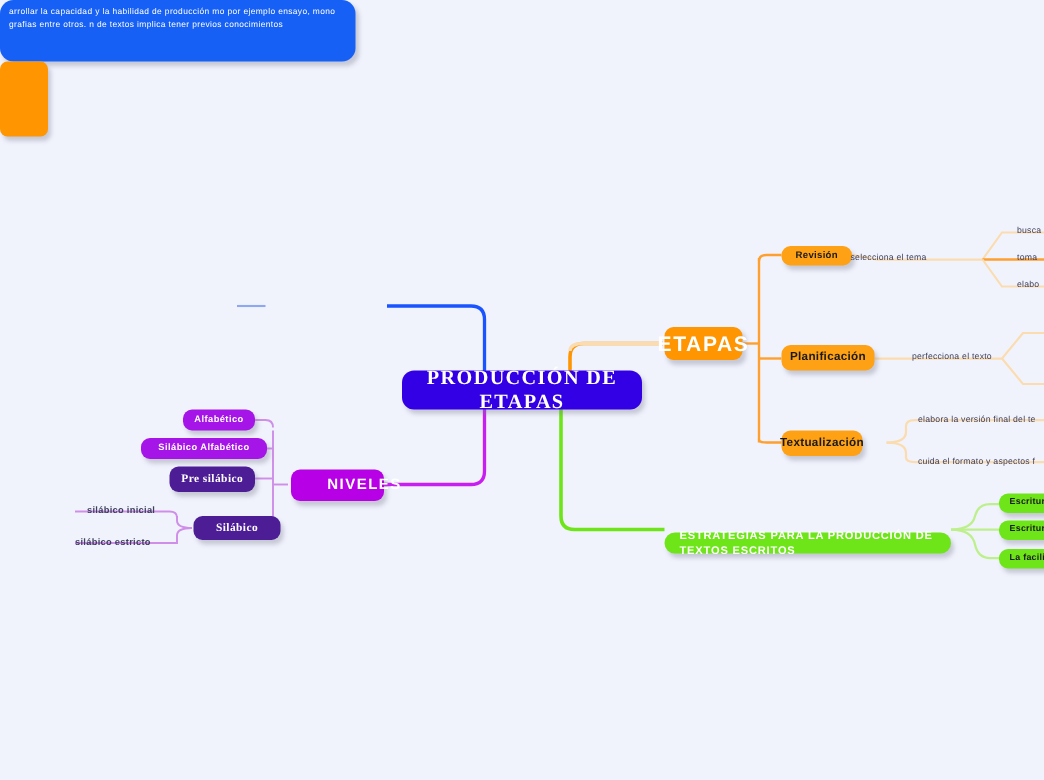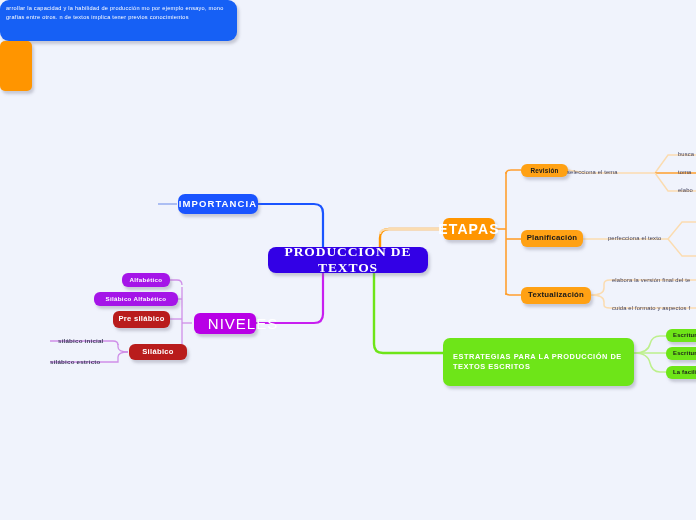--- a/index.html
+++ b/index.html
@@ -79,40 +79,41 @@
     text-align: left;
     line-height: 1.55;
     box-shadow: 2px 3px 3px rgba(120,120,140,0.35);
   }
 
   
   .n-purple {
     background: #b800e6;
     color: #ffffff;
     border-radius: 6px;
-    font-weight: normal;
-    font-size: 15px;
+    font-weight: bold;
+    font-size: 10px;
     letter-spacing: 1.0px;
     padding-left: 36px;
   }
   .n-purple-sm {
     background: #a515e8;
     color: #ffffff;
     border-radius: 6px;
     font-weight: bold;
     font-size: 6.2px;
     letter-spacing: 0.3px;
   }
   .n-purple-md {
-    background: #b91c1c;
+    background: #4c1d95;
     color: #ffffff;
     border-radius: 6px;
     font-weight: bold;
     font-size: 7.6px;
     letter-spacing: 0.3px;
+    font-family: Liberation Serif, serif;
   }
   .n-purple-plain {
     color: #3d3f5c;
     font-size: 6.2px;
     font-weight: bold;
     letter-spacing: 0.2px;
   }
 
   
   .n-orange {
@@ -220,23 +221,22 @@
     <path d="M591 295 Q604 295 604 288 L604 284 Q604 280 610 280 L696 280" stroke="#fbdcb0" stroke-width="1.5" fill="none"></path>
     <path d="M591 295 Q604 295 604 302 L604 305 Q604 308 610 308 L696 308" stroke="#fbdcb0" stroke-width="1.5" fill="none"></path>
 
     <path d="M374 272 L374 344 Q374 353 383 353 L443 353" stroke="#6ee518" stroke-width="2.4" fill="none"></path>
 
     <path d="M634 353 Q648 353 650 344 Q652 336 660 336 L666 336" stroke="#bdf08c" stroke-width="1.5" fill="none"></path>
     <path d="M634 353 L666 353" stroke="#bdf08c" stroke-width="1.5" fill="none"></path>
     <path d="M634 353 Q648 353 650 363 Q652 372 660 372 L666 372" stroke="#bdf08c" stroke-width="1.5" fill="none"></path>
   </svg>
 
-  <div class="node n-center" style="left:268px; top:247px; width:160px; height:26px;">PRODUCCIÓN DE TEXTOS</div>
-
-  <div class="node n-blue" style="left:178px; top:194px; width:80px; height:20px;">IMPORTANCIA</div>
+  <div class="node n-center" style="left:268px; top:247px; width:160px; height:26px;">PRODUCCIÓN DE ETAPAS</div>
+
 
   <div class="n-blue-text" style="left:-67px; top:186px; width:225px; height:33px;">arrollar la capacidad y la habilidad de producción
 mo por ejemplo ensayo, mono grafias entre otros.
 n de textos implica tener previos conocimientos</div>
 
   <div class="node n-purple" style="left:194px; top:313px; width:62px; height:21px;">NIVELES</div>
 
   <div class="node n-purple-sm" style="left:122px; top:273px; width:48px; height:14px;">Alfabético</div>
 
   <div class="node n-purple-sm" style="left:94px; top:292px; width:84px; height:14px;">Silábico Alfabético</div>
@@ -258,27 +258,27 @@
   <div class="plain n-orange-plain" style="left:678px; top:149px; width:40px; height:10px;">busca</div>
 
   <div class="plain n-orange-plain" style="left:678px; top:167px; width:40px; height:10px;">toma</div>
 
   <div class="plain n-orange-plain" style="left:678px; top:185px; width:40px; height:10px;">elabo</div>
 
   <div class="node n-orange-md" style="left:521px; top:230px; width:62px; height:17px;">Planificación</div>
 
   <div class="plain n-orange-plain" style="left:608px; top:233px; width:90px; height:10px;">perfecciona el texto</div>
 
-  <div class="node n-orange-md" style="left:521px; top:287px; width:70px; height:17px;">Textualización</div>
+  <div class="node n-orange-md" style="left:521px; top:287px; width:54px; height:17px;">Textualización</div>
 
   <div class="plain n-orange-plain" style="left:612px; top:275px; width:100px; height:10px;">elabora la versión final del te</div>
 
   <div class="plain n-orange-plain" style="left:612px; top:303px; width:100px; height:10px;">cuida el formato y aspectos f</div>
 
-  <div class="node n-green" style="left:443px; top:338px; width:191px; height:48px;">ESTRATEGIAS PARA LA PRODUCCIÓN DE
+  <div class="node n-green" style="left:443px; top:355px; width:191px; height:14px;border-radius:13px;">ESTRATEGIAS PARA LA PRODUCCIÓN DE
 TEXTOS ESCRITOS</div>
 
   <div class="node n-green-sm" style="left:666px; top:329px; width:48px; height:13px;">Escritura l</div>
 
   <div class="node n-green-sm" style="left:666px; top:347px; width:48px; height:13px;">Escritura p</div>
 
   <div class="node n-green-sm" style="left:666px; top:366px; width:48px; height:13px;">La facilitac</div>
 
   <div class="n-orange-block" style="left:-18px; top:368px; width:32px; height:50px;"></div>
 

